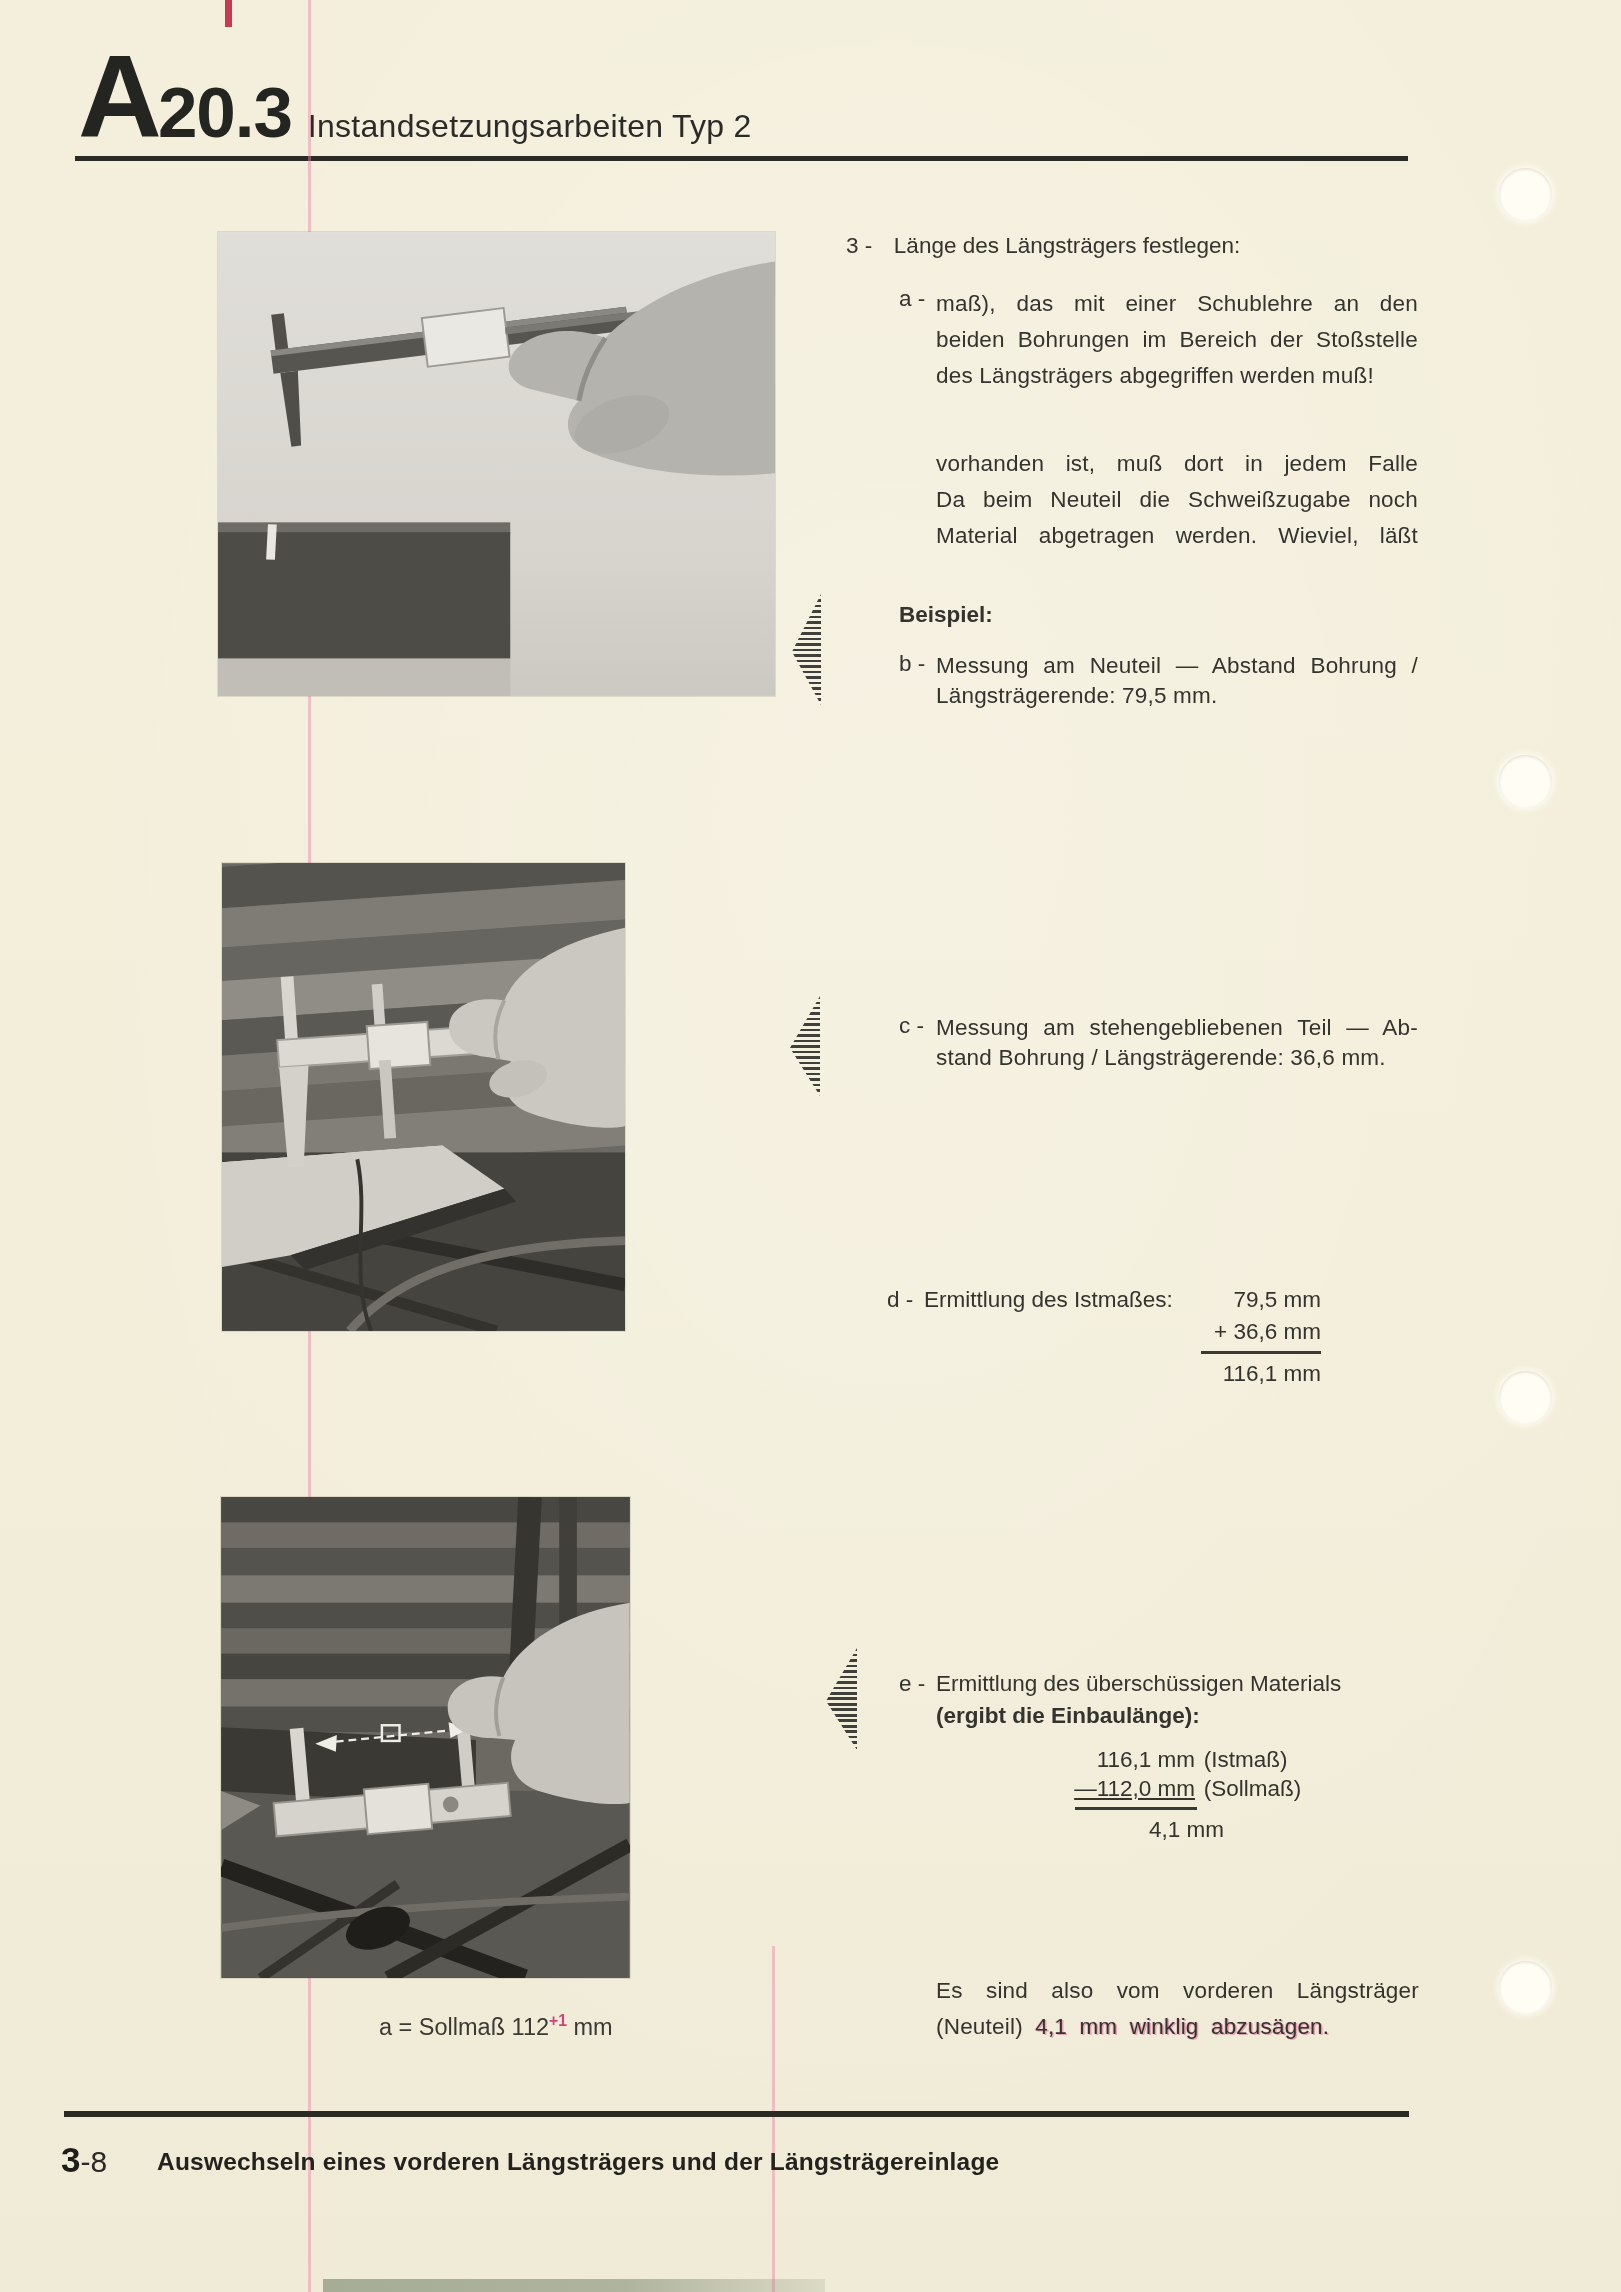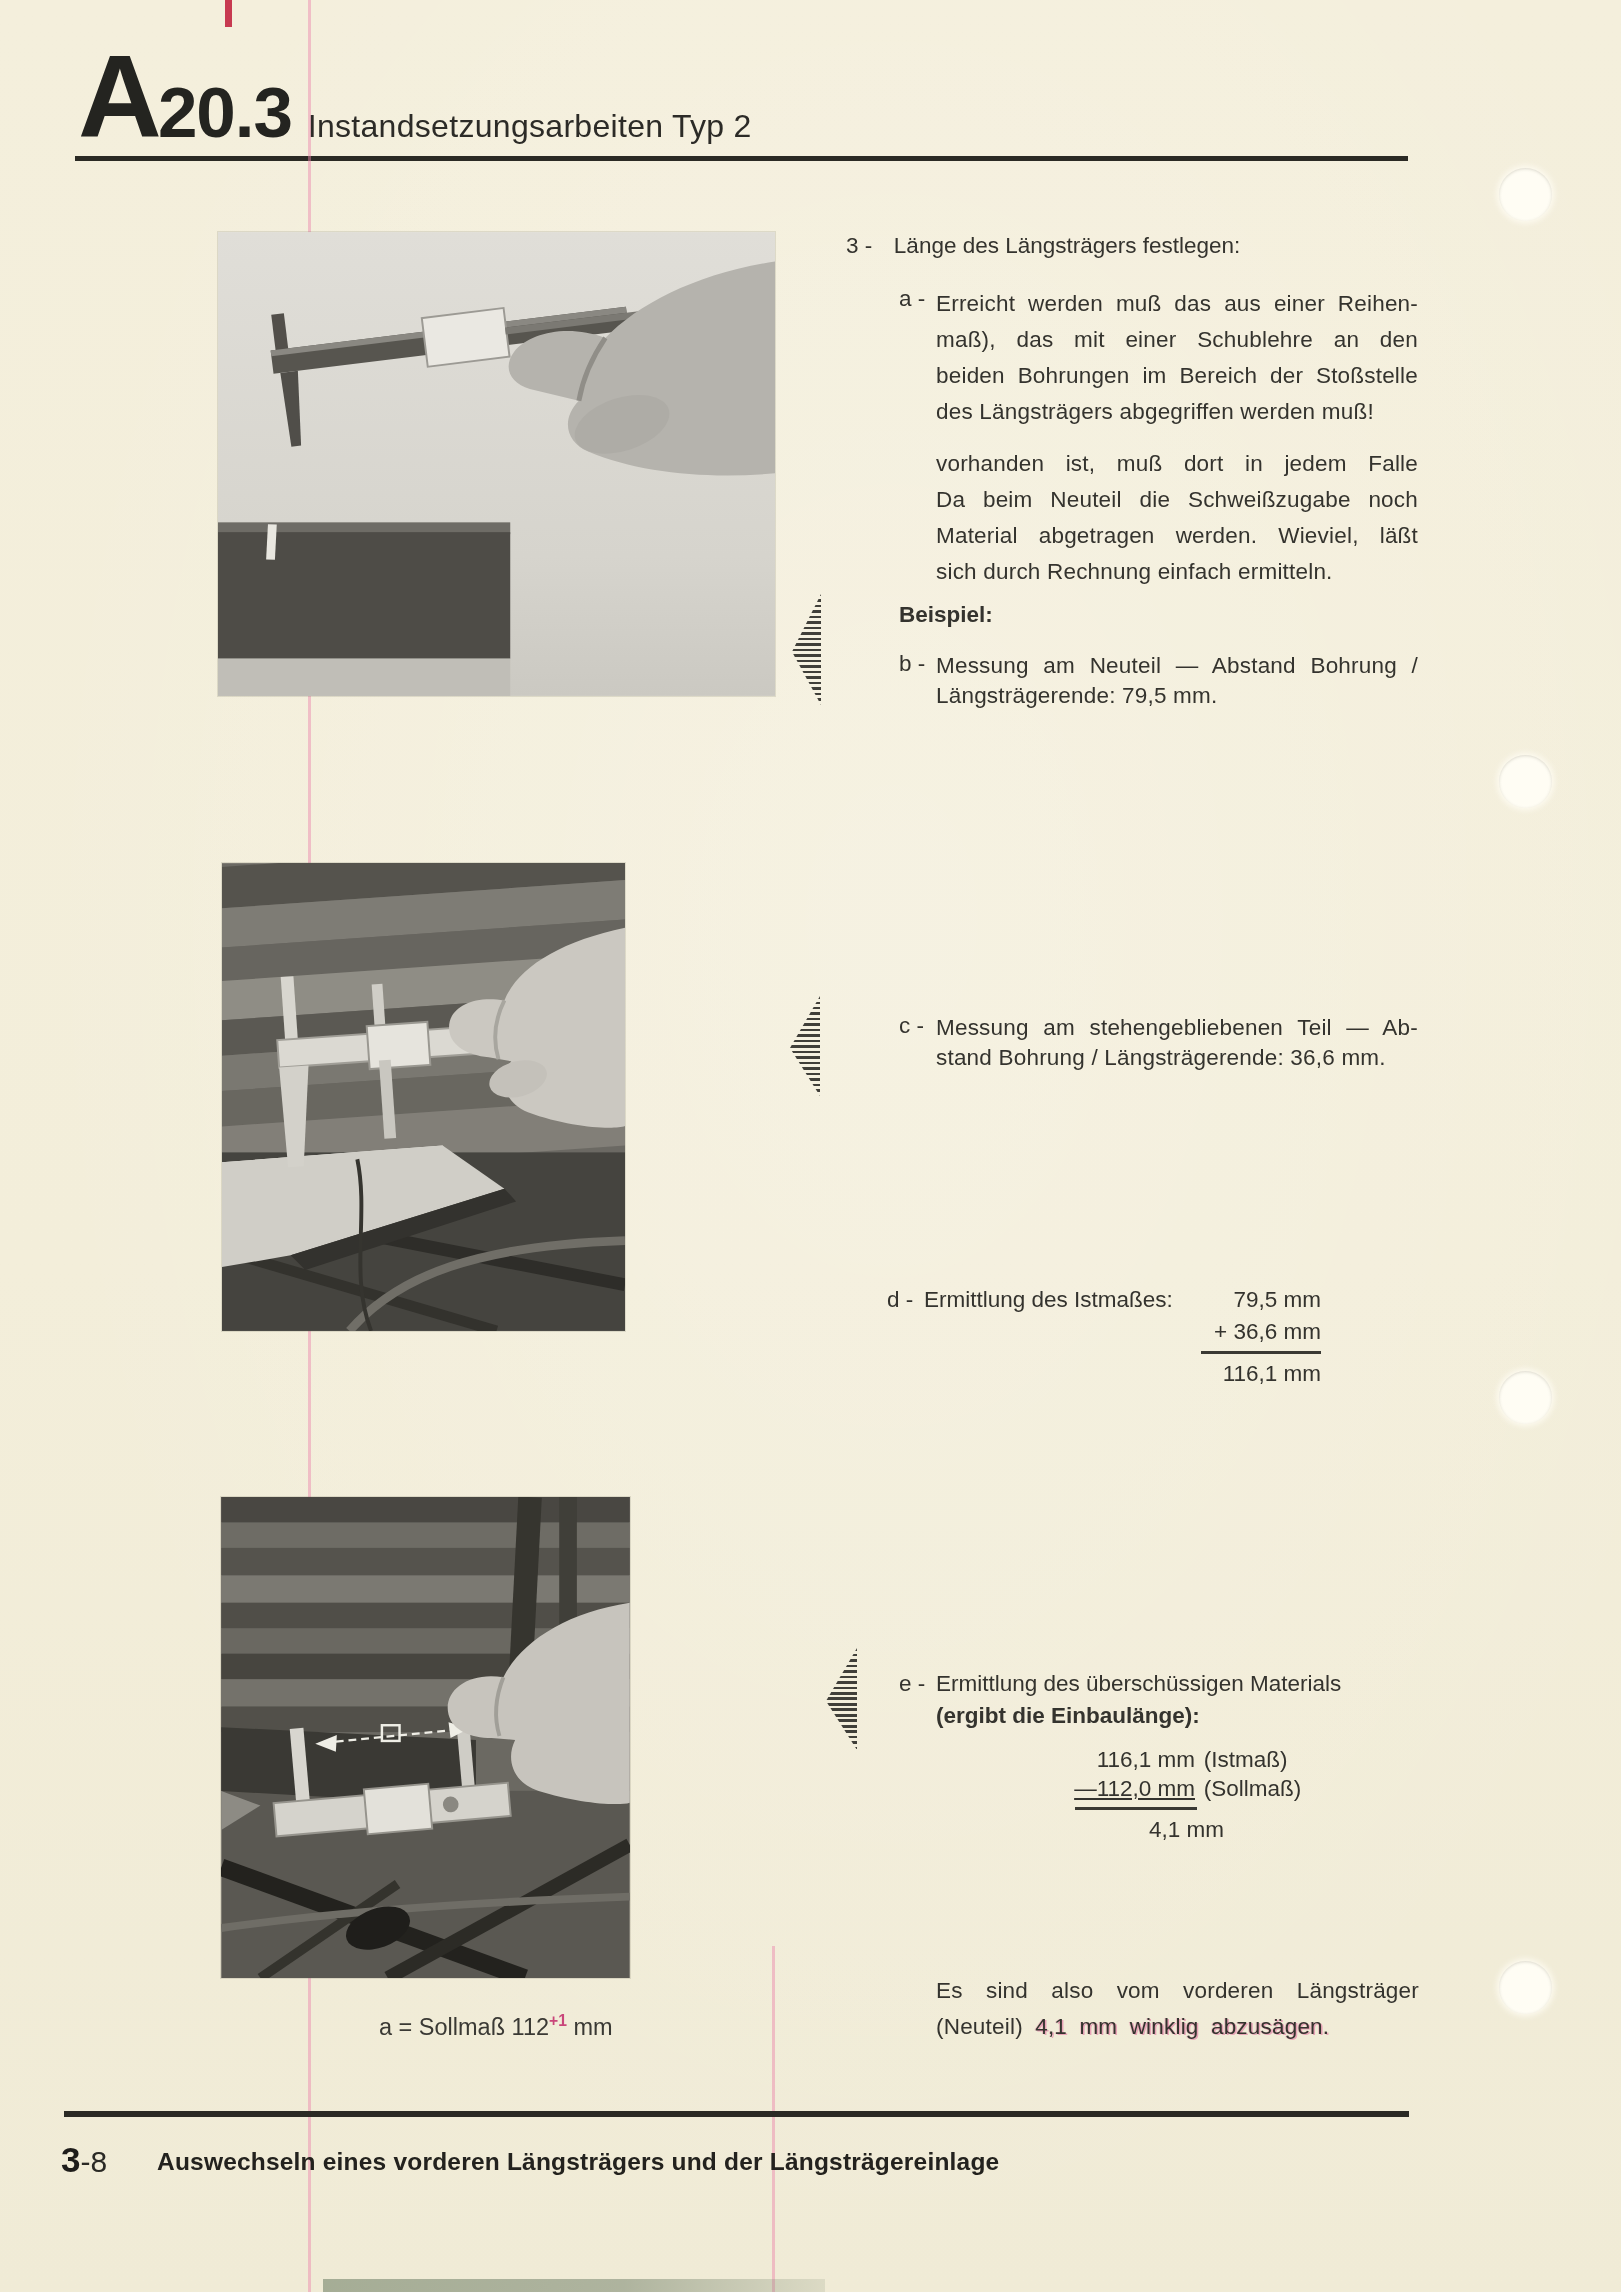--- a/index.html
+++ b/index.html
@@ -109,30 +109,28 @@
     <path d="M395,108 C380,130 372,150 368,172" stroke="#908e88" stroke-width="5" fill="none"></path>
     <ellipse cx="412" cy="196" rx="50" ry="27" fill="#aeaca6" transform="rotate(-18 412 196)"></ellipse>
   </svg>
 
   <div class="step-row">
     <span class="no">3 -</span><span>Länge des Längsträgers festlegen:</span>
   </div>
 
   <div class="lbl" style="left:899px;top:286px">a -</div>
   <div class="t col" style="left:936px;top:286px">
-    <div class="jl">Erreicht werden muß das aus einer Reihen-</div>
     <div class="jl">maß), das mit einer Schublehre an den</div>
     <div class="jl">beiden Bohrungen im Bereich der Stoßstelle</div>
     <div class="ll">des Längsträgers abgegriffen werden muß!</div>
   </div>
   <div class="t col" style="left:936px;top:446px">
     <div class="jl">vorhanden ist, muß dort in jedem Falle</div>
     <div class="jl">Da beim Neuteil die Schweißzugabe noch</div>
     <div class="jl">Material abgetragen werden. Wieviel, läßt</div>
-    <div class="ll">sich durch Rechnung einfach ermitteln.</div>
   </div>
 
   <div class="ptr" style="left:792px;top:594px;width:29px;height:111px"></div>
   <div class="lbl bold" style="left:899px;top:602px">Beispiel:</div>
   <div class="lbl" style="left:899px;top:651px">b -</div>
   <div class="t col" style="left:936px;top:651px;line-height:30px">
     <div class="jl">Messung am Neuteil — Abstand Bohrung /</div>
     <div class="ll">Längsträgerende: 79,5 mm.</div>
   </div>
 

